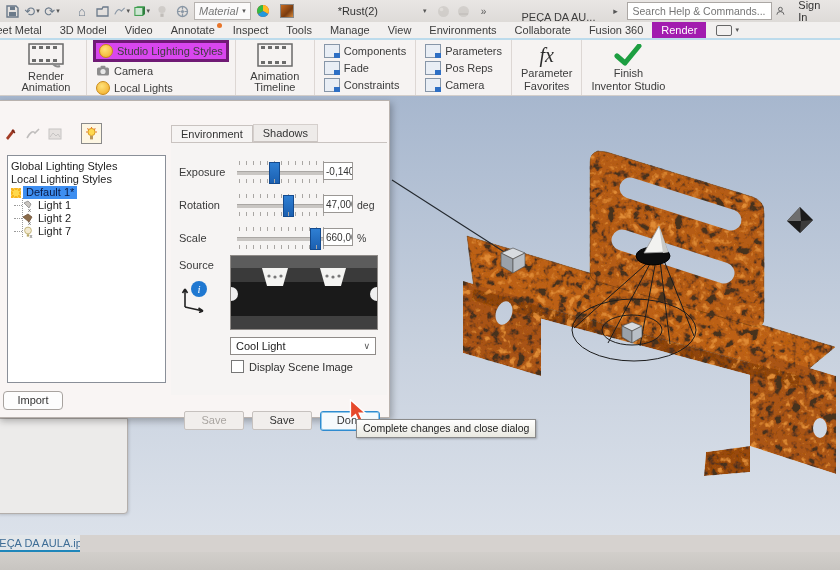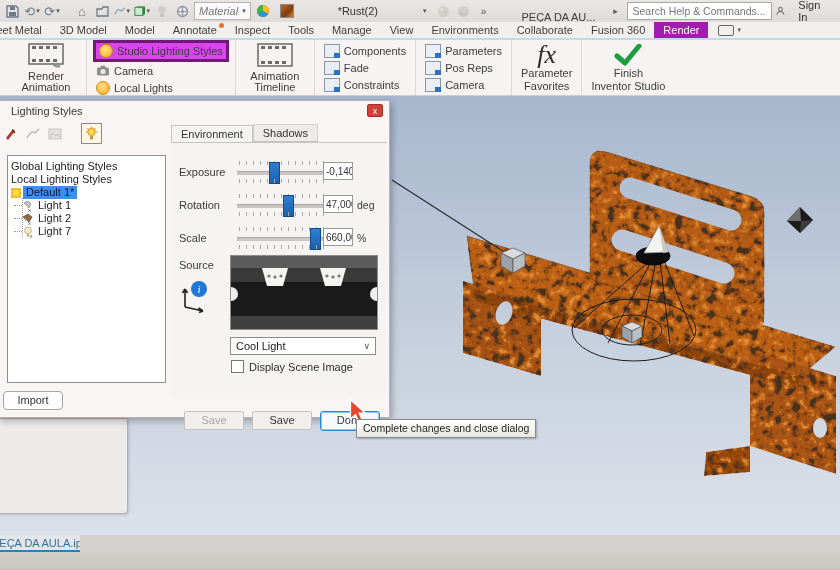--- a/index.html
+++ b/index.html
@@ -29,21 +29,21 @@
   
   .ribbon{position:absolute;left:0;top:40px;width:840px;height:56px;background:#f6f3f2;border-bottom:1px solid #d3cecb;display:flex;box-sizing:border-box;}
   .rpanel{display:flex;align-items:center;padding:2px 6px;border-right:1px solid #ddd7d4;box-sizing:border-box;}
   .bigbtn{display:flex;flex-direction:column;align-items:center;justify-content:center;gap:2px;text-align:center;color:#3c3c3c;line-height:11px;padding:1px 3px;}
   .col{display:flex;flex-direction:column;justify-content:center;gap:1px;}
   .smallbtn{display:flex;align-items:center;gap:4px;height:16px;padding:0 3px;color:#3c3c3c;white-space:nowrap;}
   .smallbtn.hl{border:3px solid #701a75;background:#d946ef;}
   .ric{width:14px;height:12px;border:1px solid #8796a8;background:#e9eef5;position:relative;flex:0 0 auto;}
   .ric:after{content:"";position:absolute;right:-1px;bottom:-1px;width:6px;height:5px;background:#2e6fc4;}
   .bulb{width:12px;height:12px;border-radius:50%;background:radial-gradient(circle at 40% 35%,#ffe27a,#f0a822);border:1px solid #c98a18;flex:0 0 auto;}
-  .fxicon{font-family:"Liberation Serif",serif;font-style:italic;font-size:26px;color:#2c2c2c;line-height:22px;}
+  .fxicon{font-family:"Liberation Serif",serif;font-style:italic;font-size:20px;color:#2c2c2c;line-height:22px;}
   
   .viewport{position:absolute;left:0;top:96px;width:840px;height:439px;background:linear-gradient(180deg,#a7b7ce 0%,#c9d2df 60%,#dbe1ea 100%);}
   
   .browserpanel{position:absolute;left:-2px;top:418px;width:128px;height:94px;background:#ecebea;border:1px solid #b3aeab;border-radius:0 0 4px 0;box-shadow:1px 1px 3px rgba(0,0,0,.15);}
   
   .palette{position:absolute;left:-2px;top:100px;width:392px;height:318px;background:#f9f5f4;border:1px solid #b9b2ae;box-shadow:2px 3px 7px rgba(0,0,0,.28);box-sizing:border-box;}
   .pal-header{position:relative;height:20px;display:flex;align-items:center;padding-left:12px;color:#3a3a3a;}
   .pal-close{position:absolute;right:6px;top:3px;width:16px;height:13px;background:#cf4238;color:#fff;font-size:9px;line-height:13px;text-align:center;border-radius:2px;border:1px solid #a33028;box-sizing:border-box;}
   .pal-tools{position:absolute;left:2px;top:22px;display:flex;gap:3px;align-items:center;}
   .ptool{width:19px;height:19px;display:flex;align-items:center;justify-content:center;}
@@ -189,21 +189,21 @@
           <path d="M1,1 h2.4 l1.6,7 h7.6 l1.9,-5.4 h-10" fill="none" stroke="#444" stroke-width="1.2"></path>
           <circle cx="6" cy="10.8" r="1.3" fill="#444"></circle>
           <circle cx="11.6" cy="10.8" r="1.3" fill="#444"></circle>
         </svg>
     </span>
   </div>
 
   <div class="ribbontabs">
     <span class="rtab first">Sheet Metal</span>
     <span class="rtab">3D Model</span>
-    <span class="rtab">Model</span>
+    <span class="rtab">Video</span>
     <span class="rtab">
         <span>Annotate</span>
         <span class="dot"></span>
       </span>
     <span class="rtab">Inspect</span>
     <span class="rtab">Tools</span>
     <span class="rtab">Manage</span>
     <span class="rtab">View</span>
     <span class="rtab">Environments</span>
     <span class="rtab">Collaborate</span>
@@ -387,24 +387,20 @@
         <polygon points="787,125 800,111 801,125" fill="#6e6e6e"></polygon>
         <polygon points="800,137 813,124 801,125" fill="#3c3c3c"></polygon>
       </g>
     </svg>
 
   </div>
 
   <div class="browserpanel"></div>
 
   <div class="palette">
-    <div class="pal-header">
-      <span>Lighting Styles</span>
-      <span class="pal-close">x</span>
-    </div>
     <div class="pal-tools">
       <span class="ptool">
         <svg width="13" height="13" viewBox="0 0 13 13">
             <path d="M2,11 L9,2 l2,2 -7,9 z" fill="#a33b25"></path>
             <path d="M8,3 l3,3" stroke="#6e2517" stroke-width="1.2"></path>
           </svg>
       </span>
       <span class="ptool" style="opacity:.45;">
         <svg width="14" height="12" viewBox="0 0 14 12">
             <path d="M1,10 q5,-9 8,-5 l4,-4" fill="none" stroke="#7a7a7a" stroke-width="1.6"></path>

